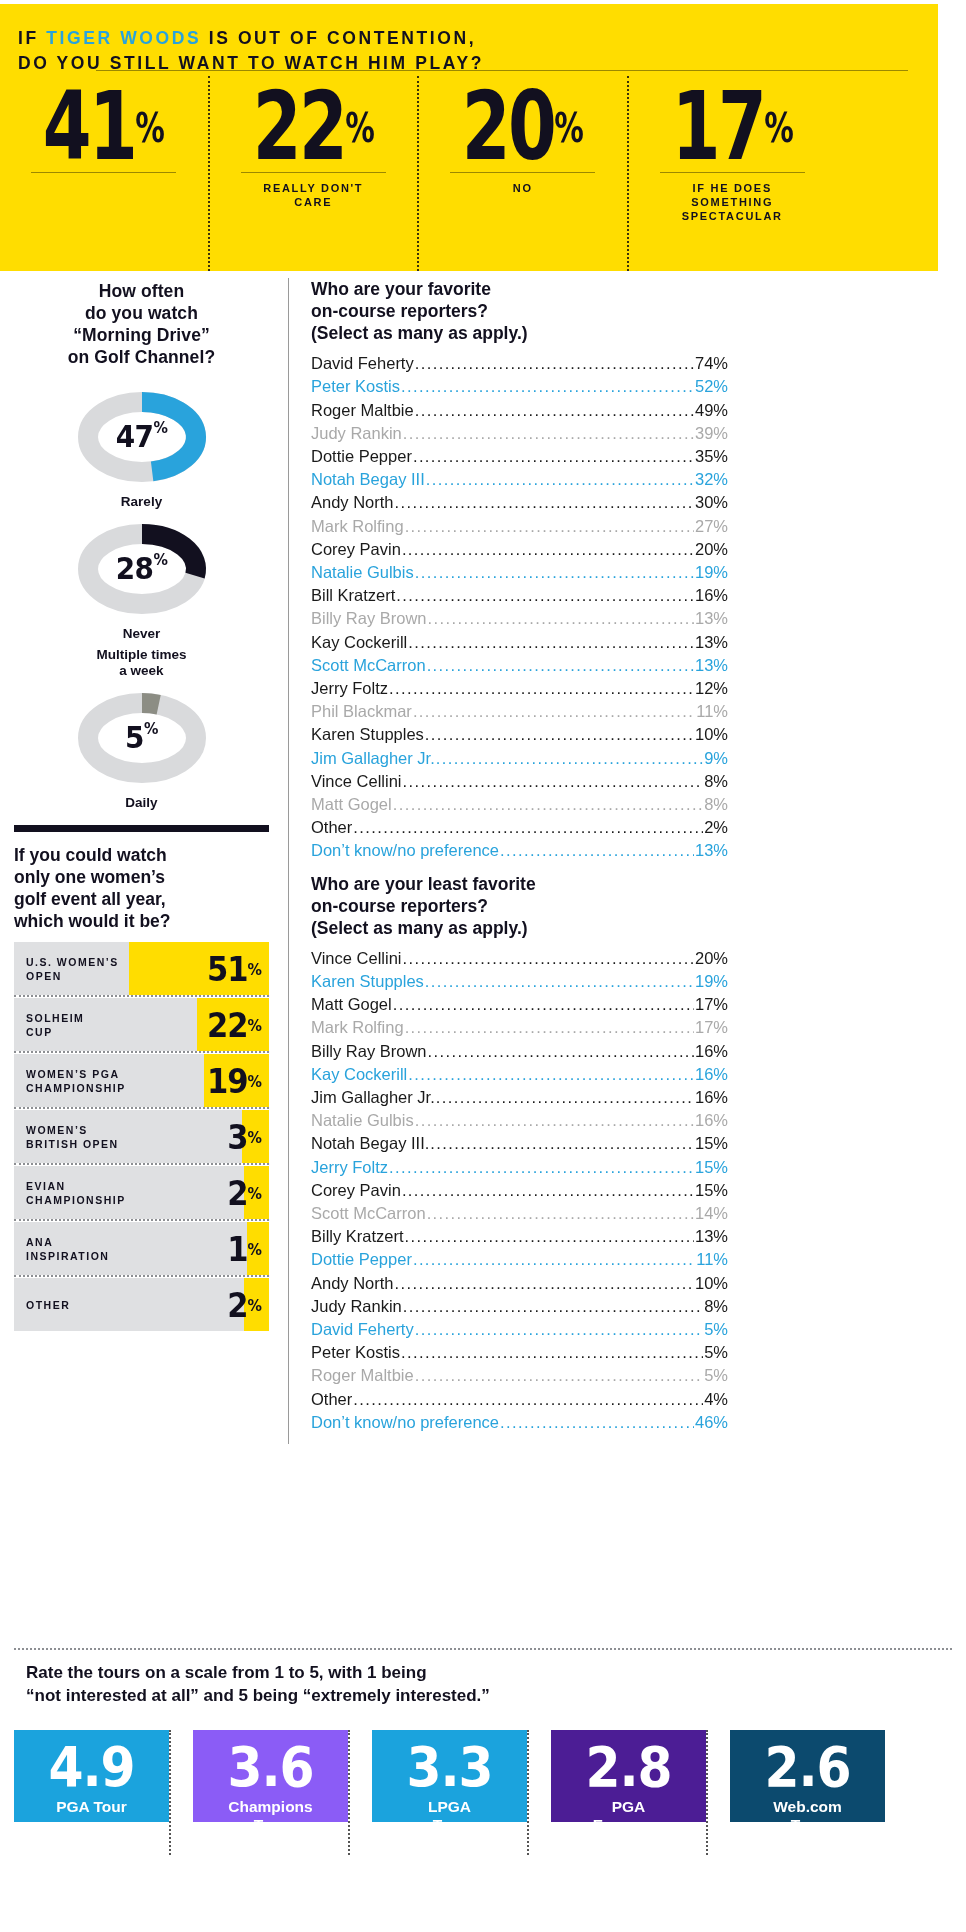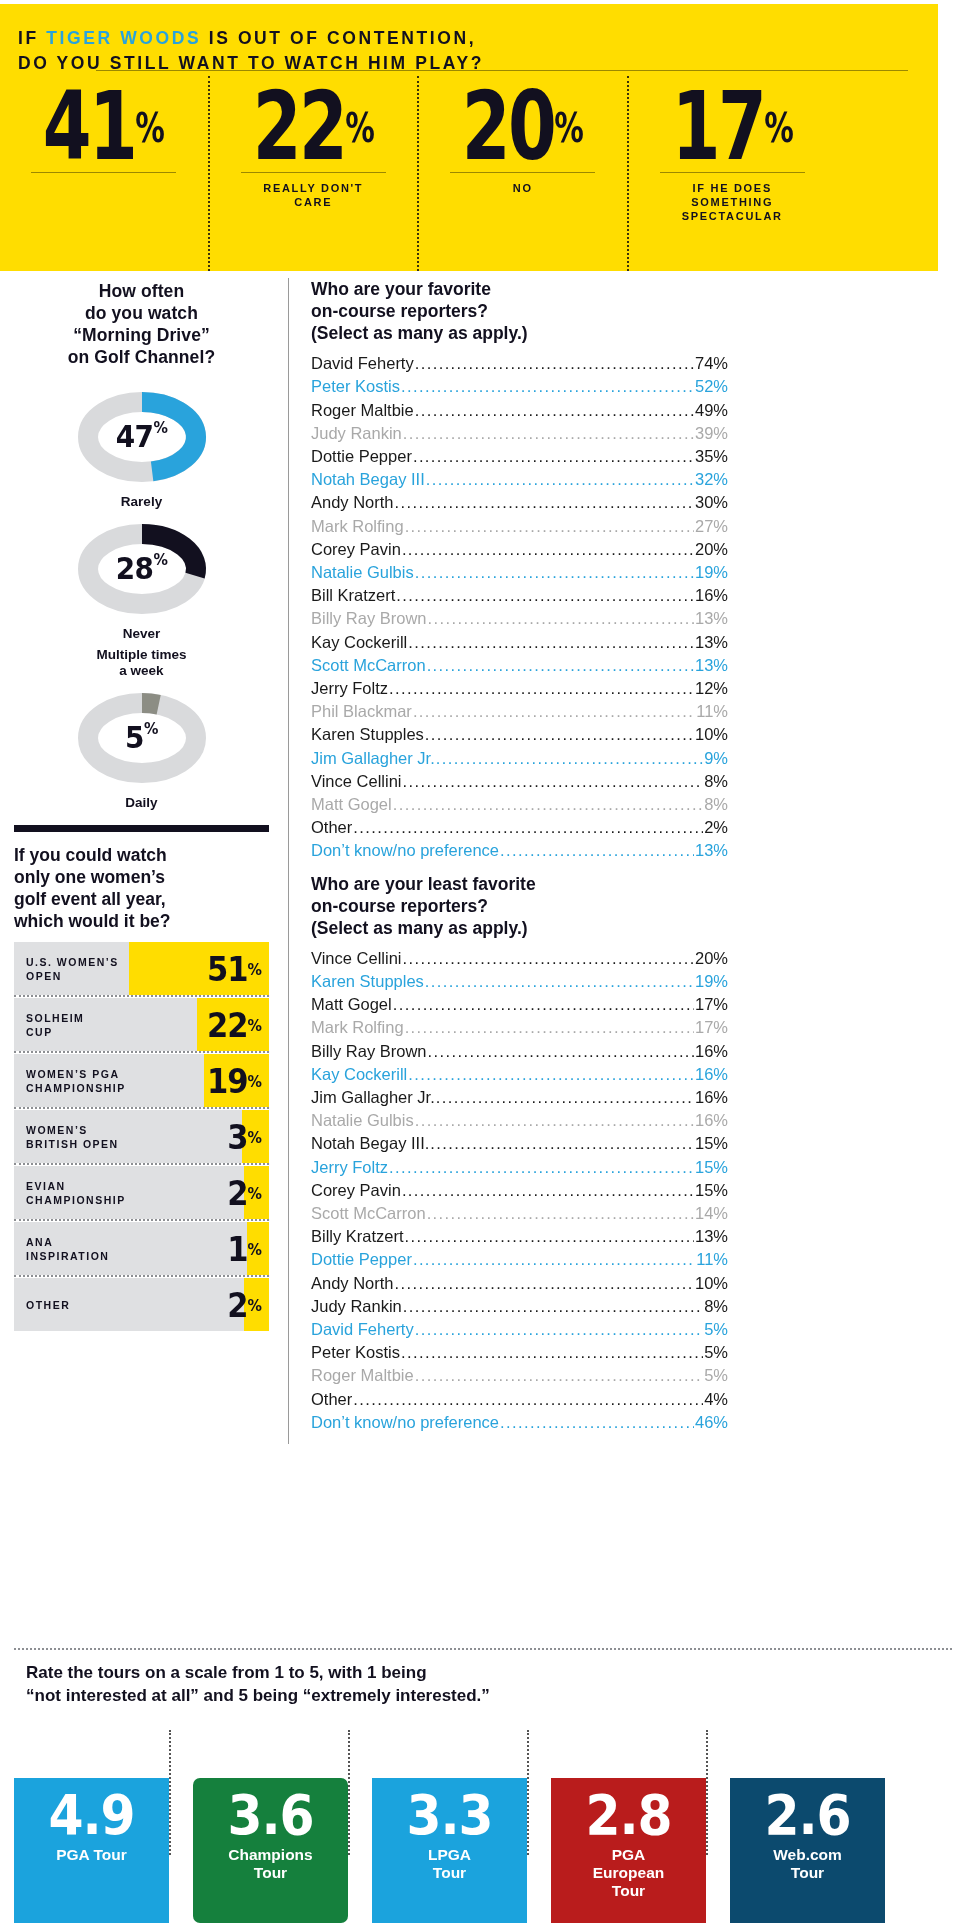--- a/index.html
+++ b/index.html
@@ -169,24 +169,24 @@
   .bottom-q {
     position:absolute; left:26px; top:1662px; width:910px;
     font-size:17px; font-weight:bold; line-height:1.33;
     color:#12101f; white-space:pre-line;
   }
   .tours {
     position:absolute; left:14px; top:1730px; width:895px;
     display:flex;
   }
   .tour {
-    width:155px; height:145px;
+    width:155px; height:92px;
     display:flex; flex-direction:column;
     align-items:center; justify-content:flex-start;
-    color:#ffffff; box-sizing:border-box; padding-top:6px;margin-top:48px;
+    color:#ffffff; box-sizing:border-box; padding-top:6px;
   }
   .tour-sep { width:22px; border-left:2px dotted #555; margin:0; height:125px; }
   .tour-num {
     font-family:"DejaVu Sans Condensed","Liberation Sans Narrow","Liberation Sans", sans-serif;
     font-weight:bold; font-size:56px; line-height:62px; letter-spacing:-1px;
   }
   .tour-name {
     font-size:15.5px; font-weight:bold; line-height:1.15; text-align:center;
     white-space:pre-line; margin-top:0px;
   }
@@ -561,33 +561,33 @@
 
   <div class="bottom-sep"></div>
   <div class="bottom-q">Rate the tours on a scale from 1 to 5, with 1 being
 “not interested at all” and 5 being “extremely interested.”</div>
   <div class="tours" id="tours">
       <div class="tour" style="background: rgb(27, 163, 221);">
         <div class="tour-num">4.9</div>
         <div class="tour-name">PGA Tour</div>
       </div>
       <div class="tour-sep"></div>
-      <div class="tour" style="background: #15803d; border-radius: 7px;">
+      <div class="tour" style="background: #8b5cf6;">
         <div class="tour-num">3.6</div>
         <div class="tour-name">Champions
 Tour</div>
       </div>
       <div class="tour-sep"></div>
       <div class="tour" style="background: rgb(27, 163, 221);">
         <div class="tour-num">3.3</div>
         <div class="tour-name">LPGA
 Tour</div>
       </div>
       <div class="tour-sep"></div>
-      <div class="tour" style="background: #b91c1c;">
+      <div class="tour" style="background: #4c1d95;">
         <div class="tour-num">2.8</div>
         <div class="tour-name">PGA
 European
 Tour</div>
       </div>
       <div class="tour-sep"></div>
       <div class="tour" style="background: #0c4a6e;">
         <div class="tour-num">2.6</div>
         <div class="tour-name">Web.com
 Tour</div>

